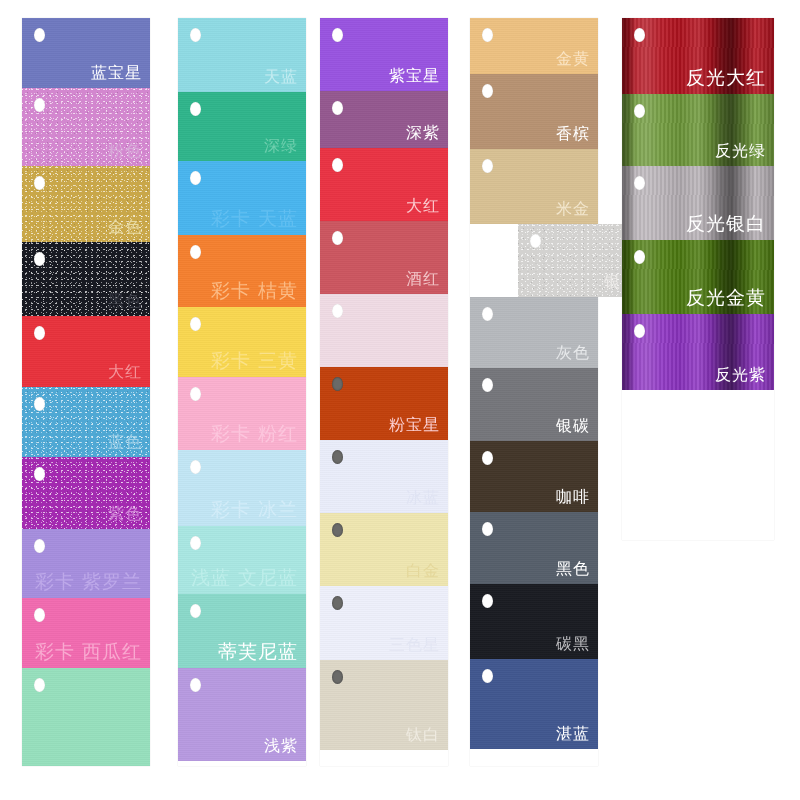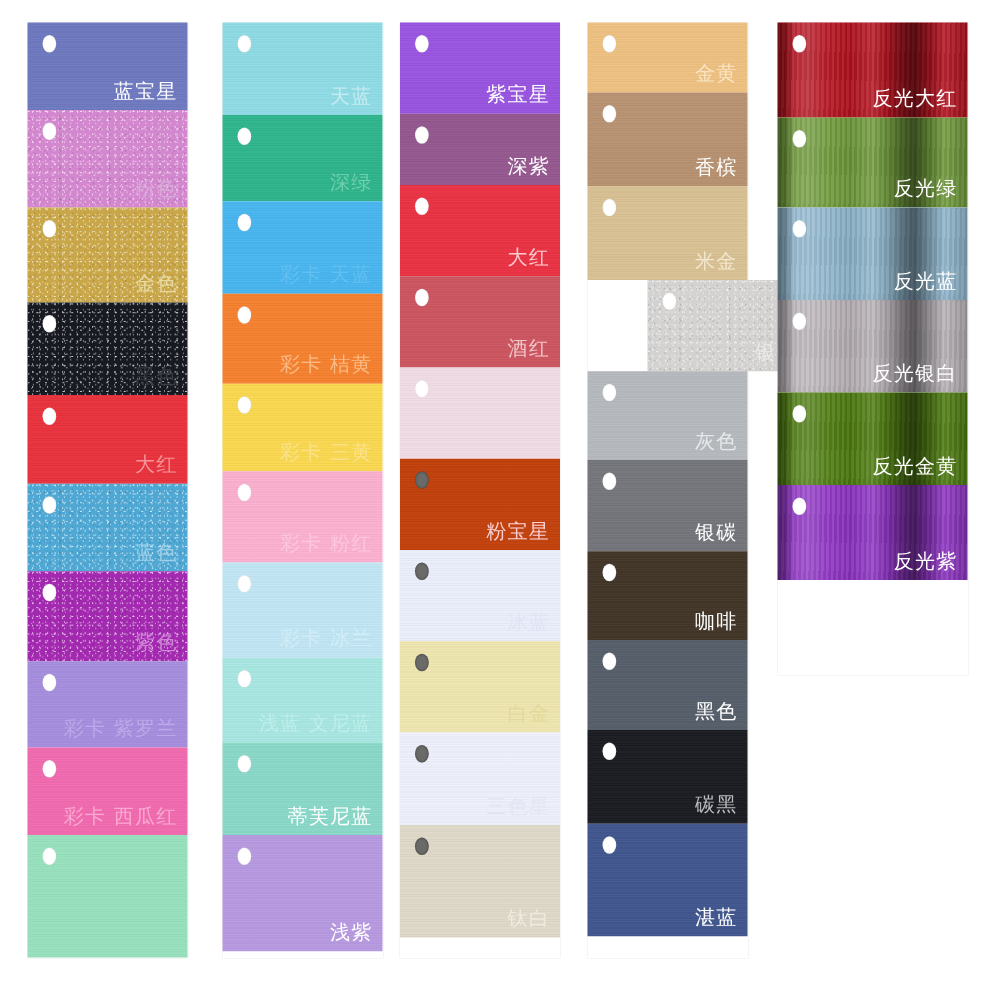--- a/index.html
+++ b/index.html
@@ -85,21 +85,21 @@
   .label{
     position:absolute;
     right:8px;
     bottom:7px;
     font-size:16px;
     line-height:1;
     letter-spacing:1px;
     white-space:nowrap;
     font-family:"DejaVu Sans","Liberation Sans",sans-serif;
   }
-  .label.sm{font-size:16px;}
+  .label.sm{font-size:19px;}
 </style>
 </head>
 <body>
 
 <div class="board" style="background: rgb(255, 255, 255);">
     <div class="strip" style="left: 22px; top: 18px; width: 128px; height: 748px;">
       <div class="swatch matte" style="background: rgb(111, 121, 192); height: 70.4638px;">
         <div class="grain"></div>
         <div class="hole" style="left: 12px; top: 10px;"></div>
         <div class="label" style="color: rgb(255, 255, 255);">蓝宝星</div>
@@ -308,25 +308,20 @@
       <div class="swatch foil" style="background: rgb(181, 17, 30); height: 76px;">
         <div class="grain"></div>
         <div class="hole" style="left: 12px; top: 10px;"></div>
         <div class="label sm" style="color: rgb(255, 255, 255);">反光大红</div>
       </div>
       <div class="swatch foil" style="background: rgb(111, 154, 58); height: 72px;">
         <div class="grain"></div>
         <div class="hole" style="left: 12px; top: 10px;"></div>
         <div class="label" style="color: rgb(255, 255, 255);">反光绿</div>
       </div>
-      <div class="swatch foil" style="background: rgb(143, 182, 205); height: 74px;">
-        <div class="grain"></div>
-        <div class="hole" style="left: 12px; top: 10px;"></div>
-        <div class="label" style="color: rgb(255, 255, 255);">反光蓝</div>
-      </div>
       <div class="swatch foil" style="background: rgb(185, 179, 184); height: 74px;">
         <div class="grain"></div>
         <div class="hole" style="left: 12px; top: 10px;"></div>
         <div class="label sm" style="color: rgb(255, 255, 255);">反光银白</div>
       </div>
       <div class="swatch foil" style="background: #4d7c0f; height: 74px;">
         <div class="grain"></div>
         <div class="hole" style="left: 12px; top: 10px;"></div>
         <div class="label sm" style="color: rgb(255, 255, 255);">反光金黄</div>
       </div>

